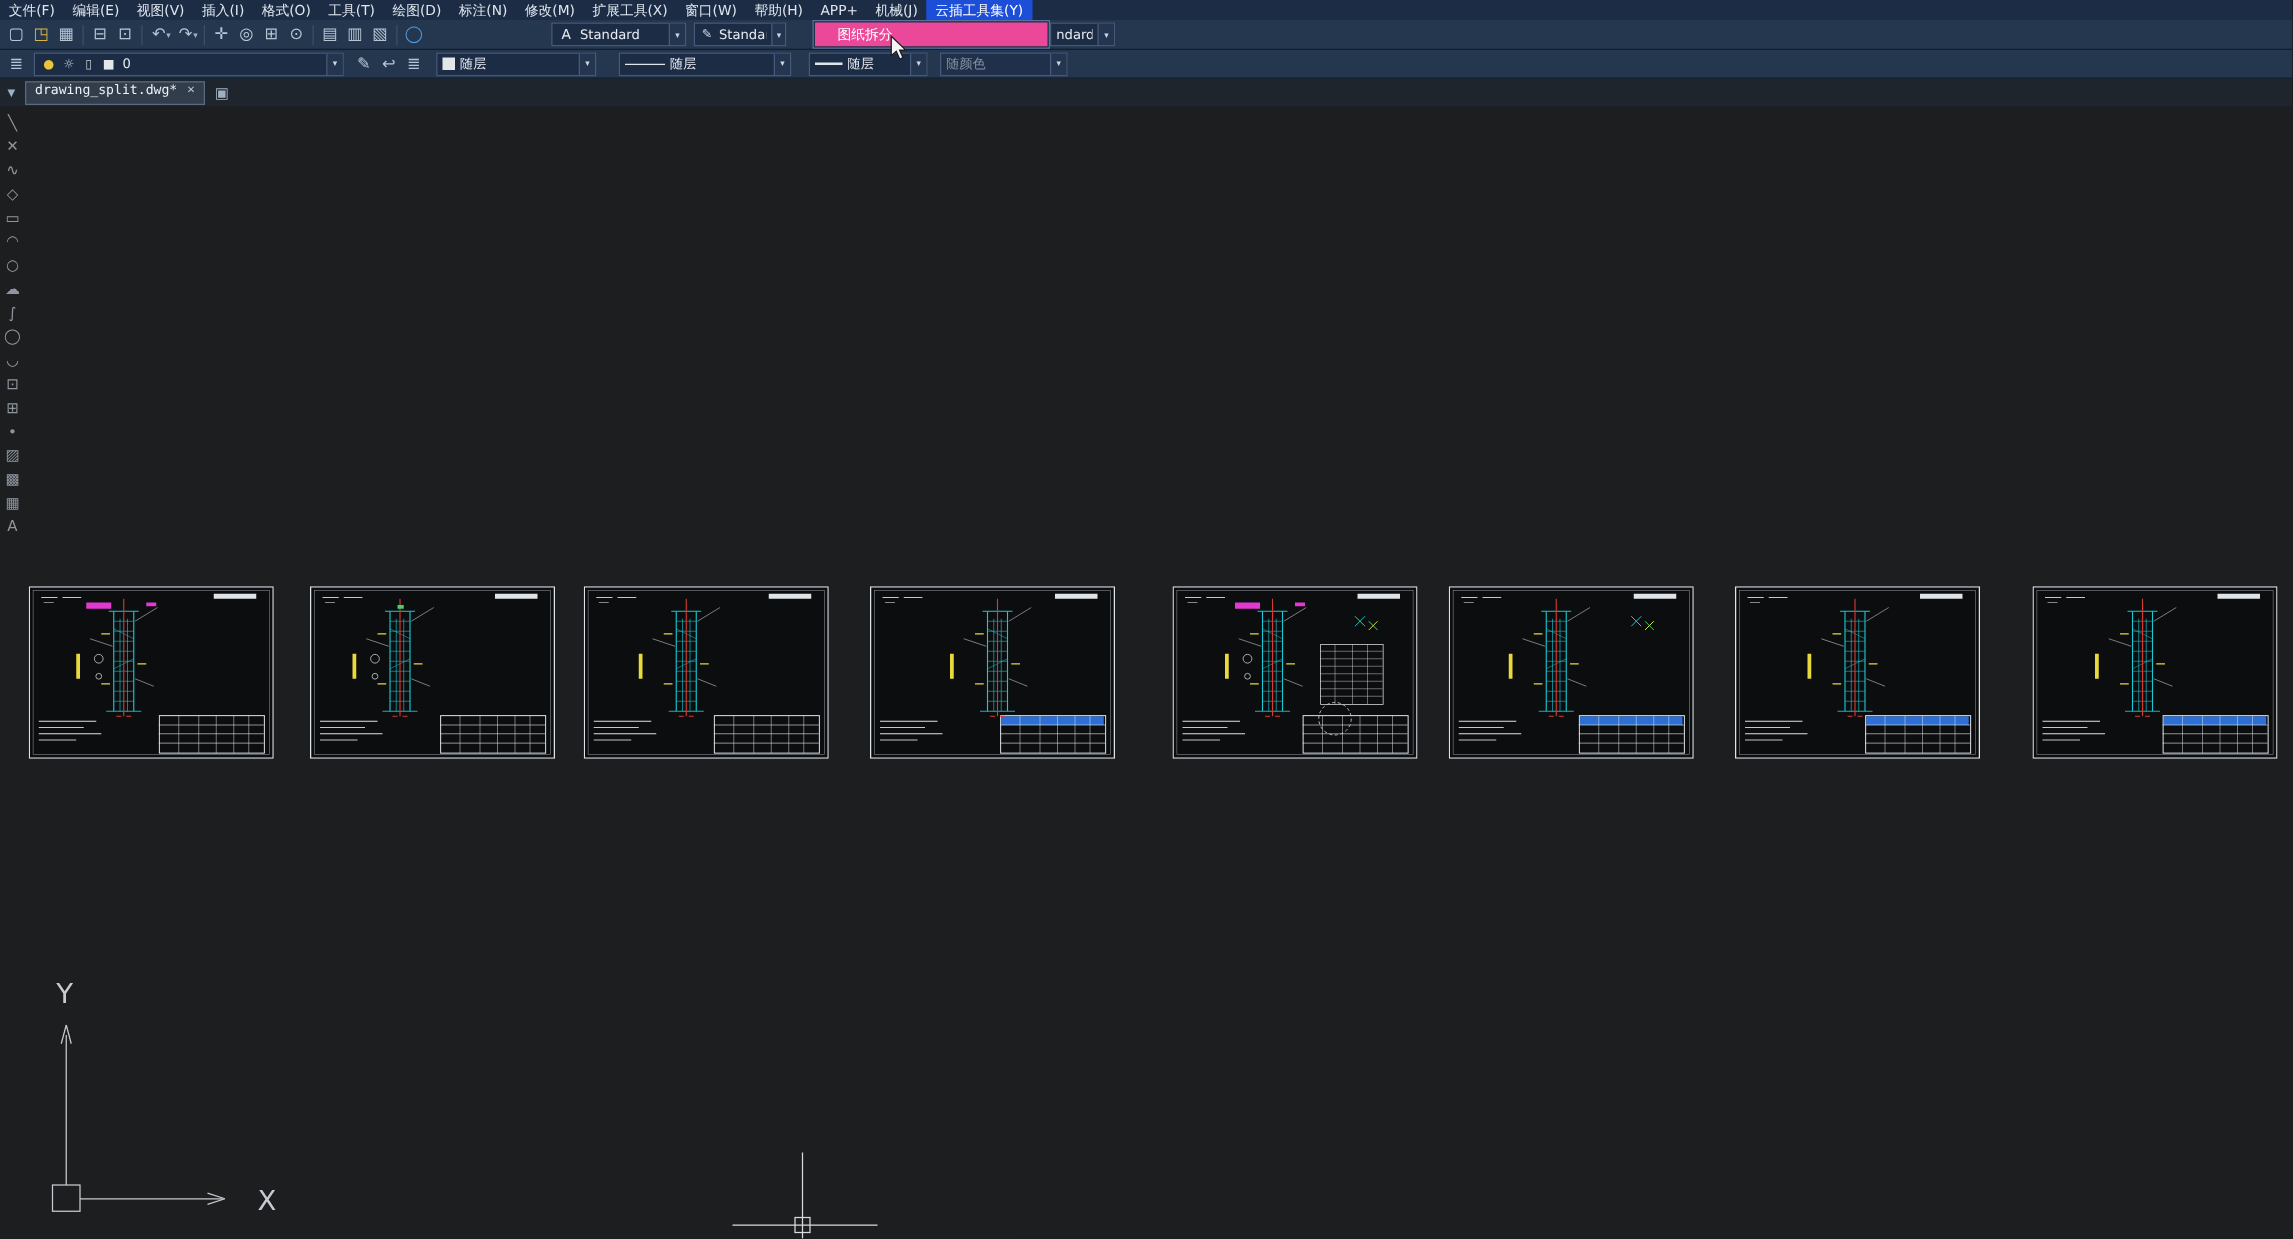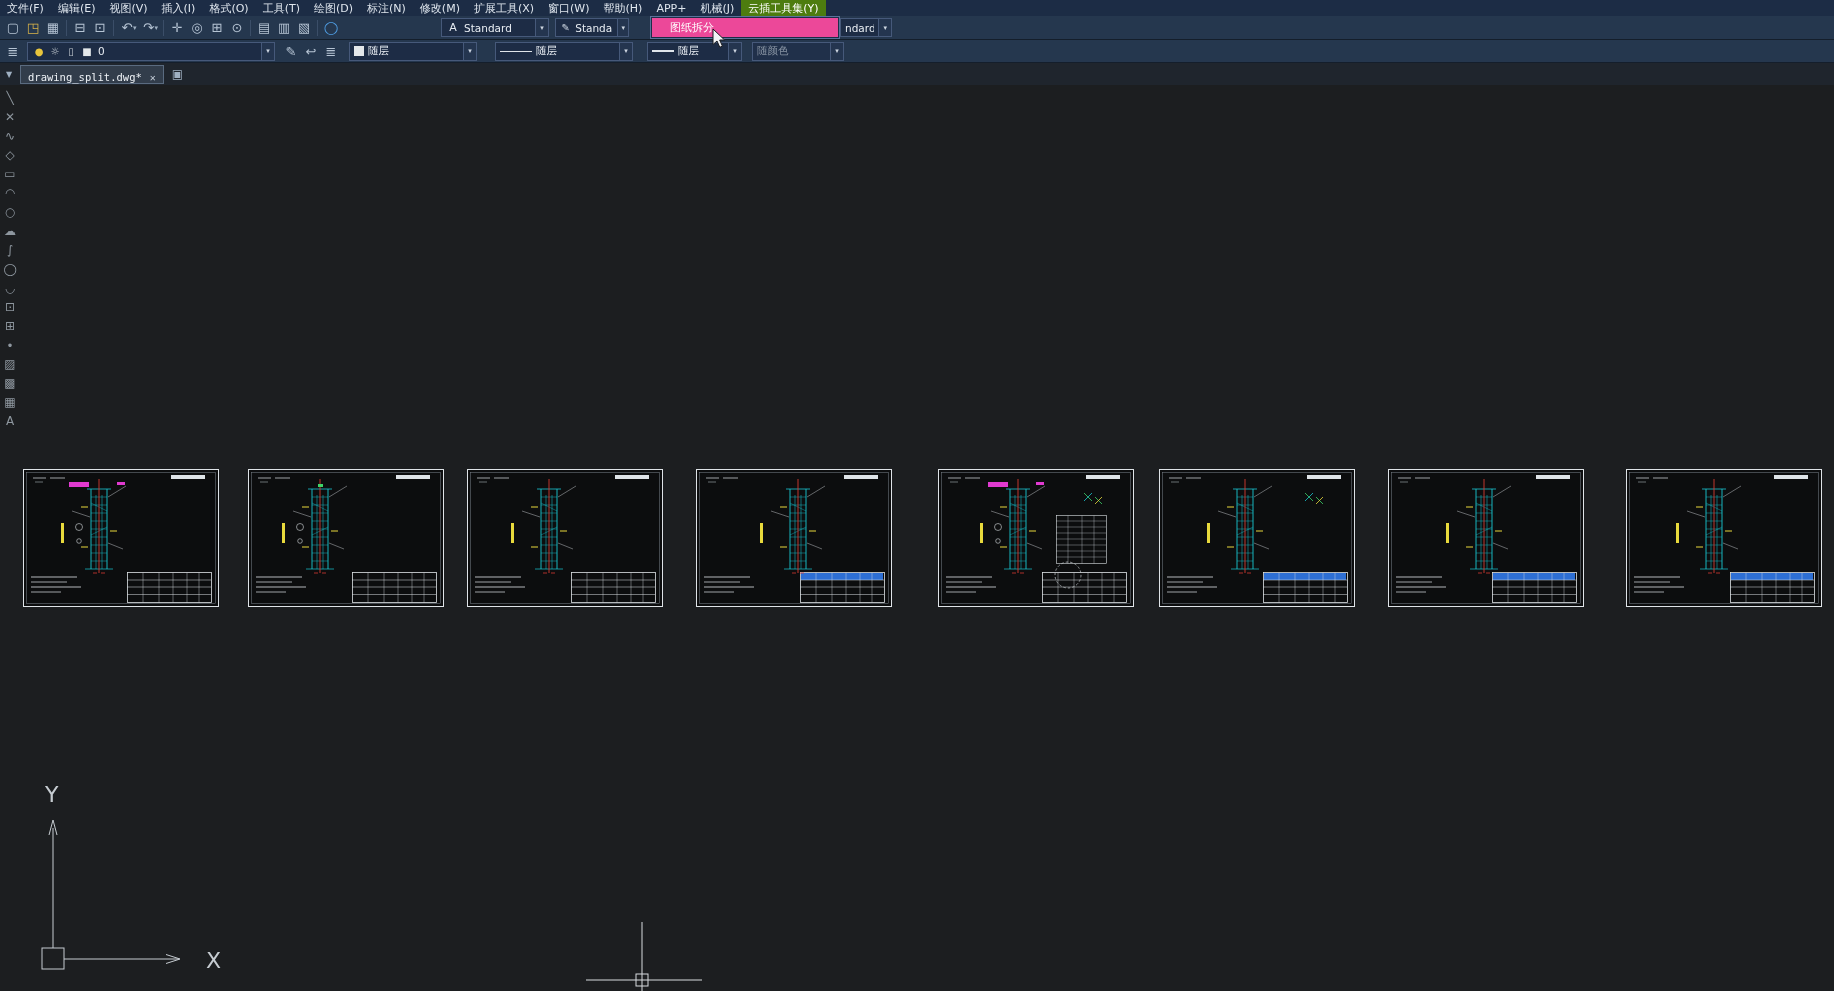--- a/index.html
+++ b/index.html
@@ -4,21 +4,21 @@
 <style>
   *{margin:0;padding:0;box-sizing:border-box}
   html,body{width:1834px;height:991px;overflow:hidden;background:#1c1e20;
     font-family:"DejaVu Sans","Liberation Sans",sans-serif;color:#dde3ea}
   #app{position:relative;width:1834px;height:991px;overflow:hidden;background:#1c1e20}
 
   
   .menubar{position:absolute;left:0;top:0;right:0;height:16px;background:#1c2c45;
     display:flex;align-items:stretch;font-size:11px;z-index:30}
   .mitem{display:flex;align-items:center;padding:0 7px;color:#dfe6ee;white-space:nowrap;cursor:default}
-  .mitem.active{background:#4d7c0f;color:#fff}
+  .mitem.active{background:#1d4ed8;color:#fff}
 
   
   .toolbar{position:absolute;left:0;right:0;background:#25374e;border-bottom:1px solid #141e2b;
     display:flex;align-items:center;padding:0 3px;z-index:20}
   .tb1{top:16px;height:24px}
   .tb2{top:40px;height:23px}
   .ticon{min-width:20px;height:20px;display:inline-flex;align-items:center;justify-content:center;
     color:#b6c4d4;font-size:13px;line-height:1;cursor:default}
   .tsep{width:1px;height:16px;background:#3b4e68;margin:0 3px;align-self:center}
   .mini{font-size:7px;color:#9fb0c2;margin-left:-4px;margin-right:2px}
@@ -37,21 +37,21 @@
   
   .menupanel{position:absolute;left:650px;top:16px;width:190px;background:#1e2d48;
     border:1px solid #5a729a;z-index:40;padding:1px}
   .menurow{height:19px;display:flex;align-items:center;padding-left:18px;font-size:11px;color:#dfe6ee}
   .menurow.hl{background:#ec4899;color:#fff}
 
   
   .tabbar{position:absolute;top:63px;left:0;right:0;height:22px;background:#1f252d;
     display:flex;align-items:center;z-index:10}
   .tablist-btn{width:18px;text-align:center;font-size:8px;color:#9fb0c2}
-  .tab{height:19px;margin-left:2px;display:flex;align-items:flex-end;background:#323d4b;
+  .tab{height:19px;margin-left:2px;display:flex;align-items:flex-start;background:#323d4b;
     border:1px solid #5a6b80;padding:0 7px;font-size:10.5px;color:#eef2f6;gap:8px;
     font-family:"DejaVu Sans Mono","Liberation Mono",monospace}
   .tab .close{color:#c3ccd6;font-size:10px}
   .newtab{margin-left:8px;color:#9fb0c2;font-size:12px}
 
   
   .lefttools{position:absolute;left:0;top:88px;width:20px;display:flex;flex-direction:column;z-index:5}
   .ltool{height:19px;display:flex;align-items:center;justify-content:center;color:#8e979f;font-size:12px}
 
   
@@ -150,21 +150,21 @@
     <div class="dd" style="width:138px;margin-left:18px">
       <span class="ltline"></span>
       <span class="val">随层</span>
       <span class="arr">▾</span>
     </div>
     <div class="dd" style="width:95px;margin-left:14px">
       <span class="lwline"></span>
       <span class="val">随层</span>
       <span class="arr">▾</span>
     </div>
-    <div class="dd disabled" style="width:92px;margin-left:10px">
+    <div class="dd disabled" style="width:102px;margin-left:10px">
       <span class="val">随颜色</span>
       <span class="arr">▾</span>
     </div>
   </div>
 
   <div class="menupanel" id="menupanel">
       <div class="menurow hl">图纸拆分</div>
     </div>
 
   <svg class="cursorlay" style="left:712px;top:28px" width="16" height="21">

